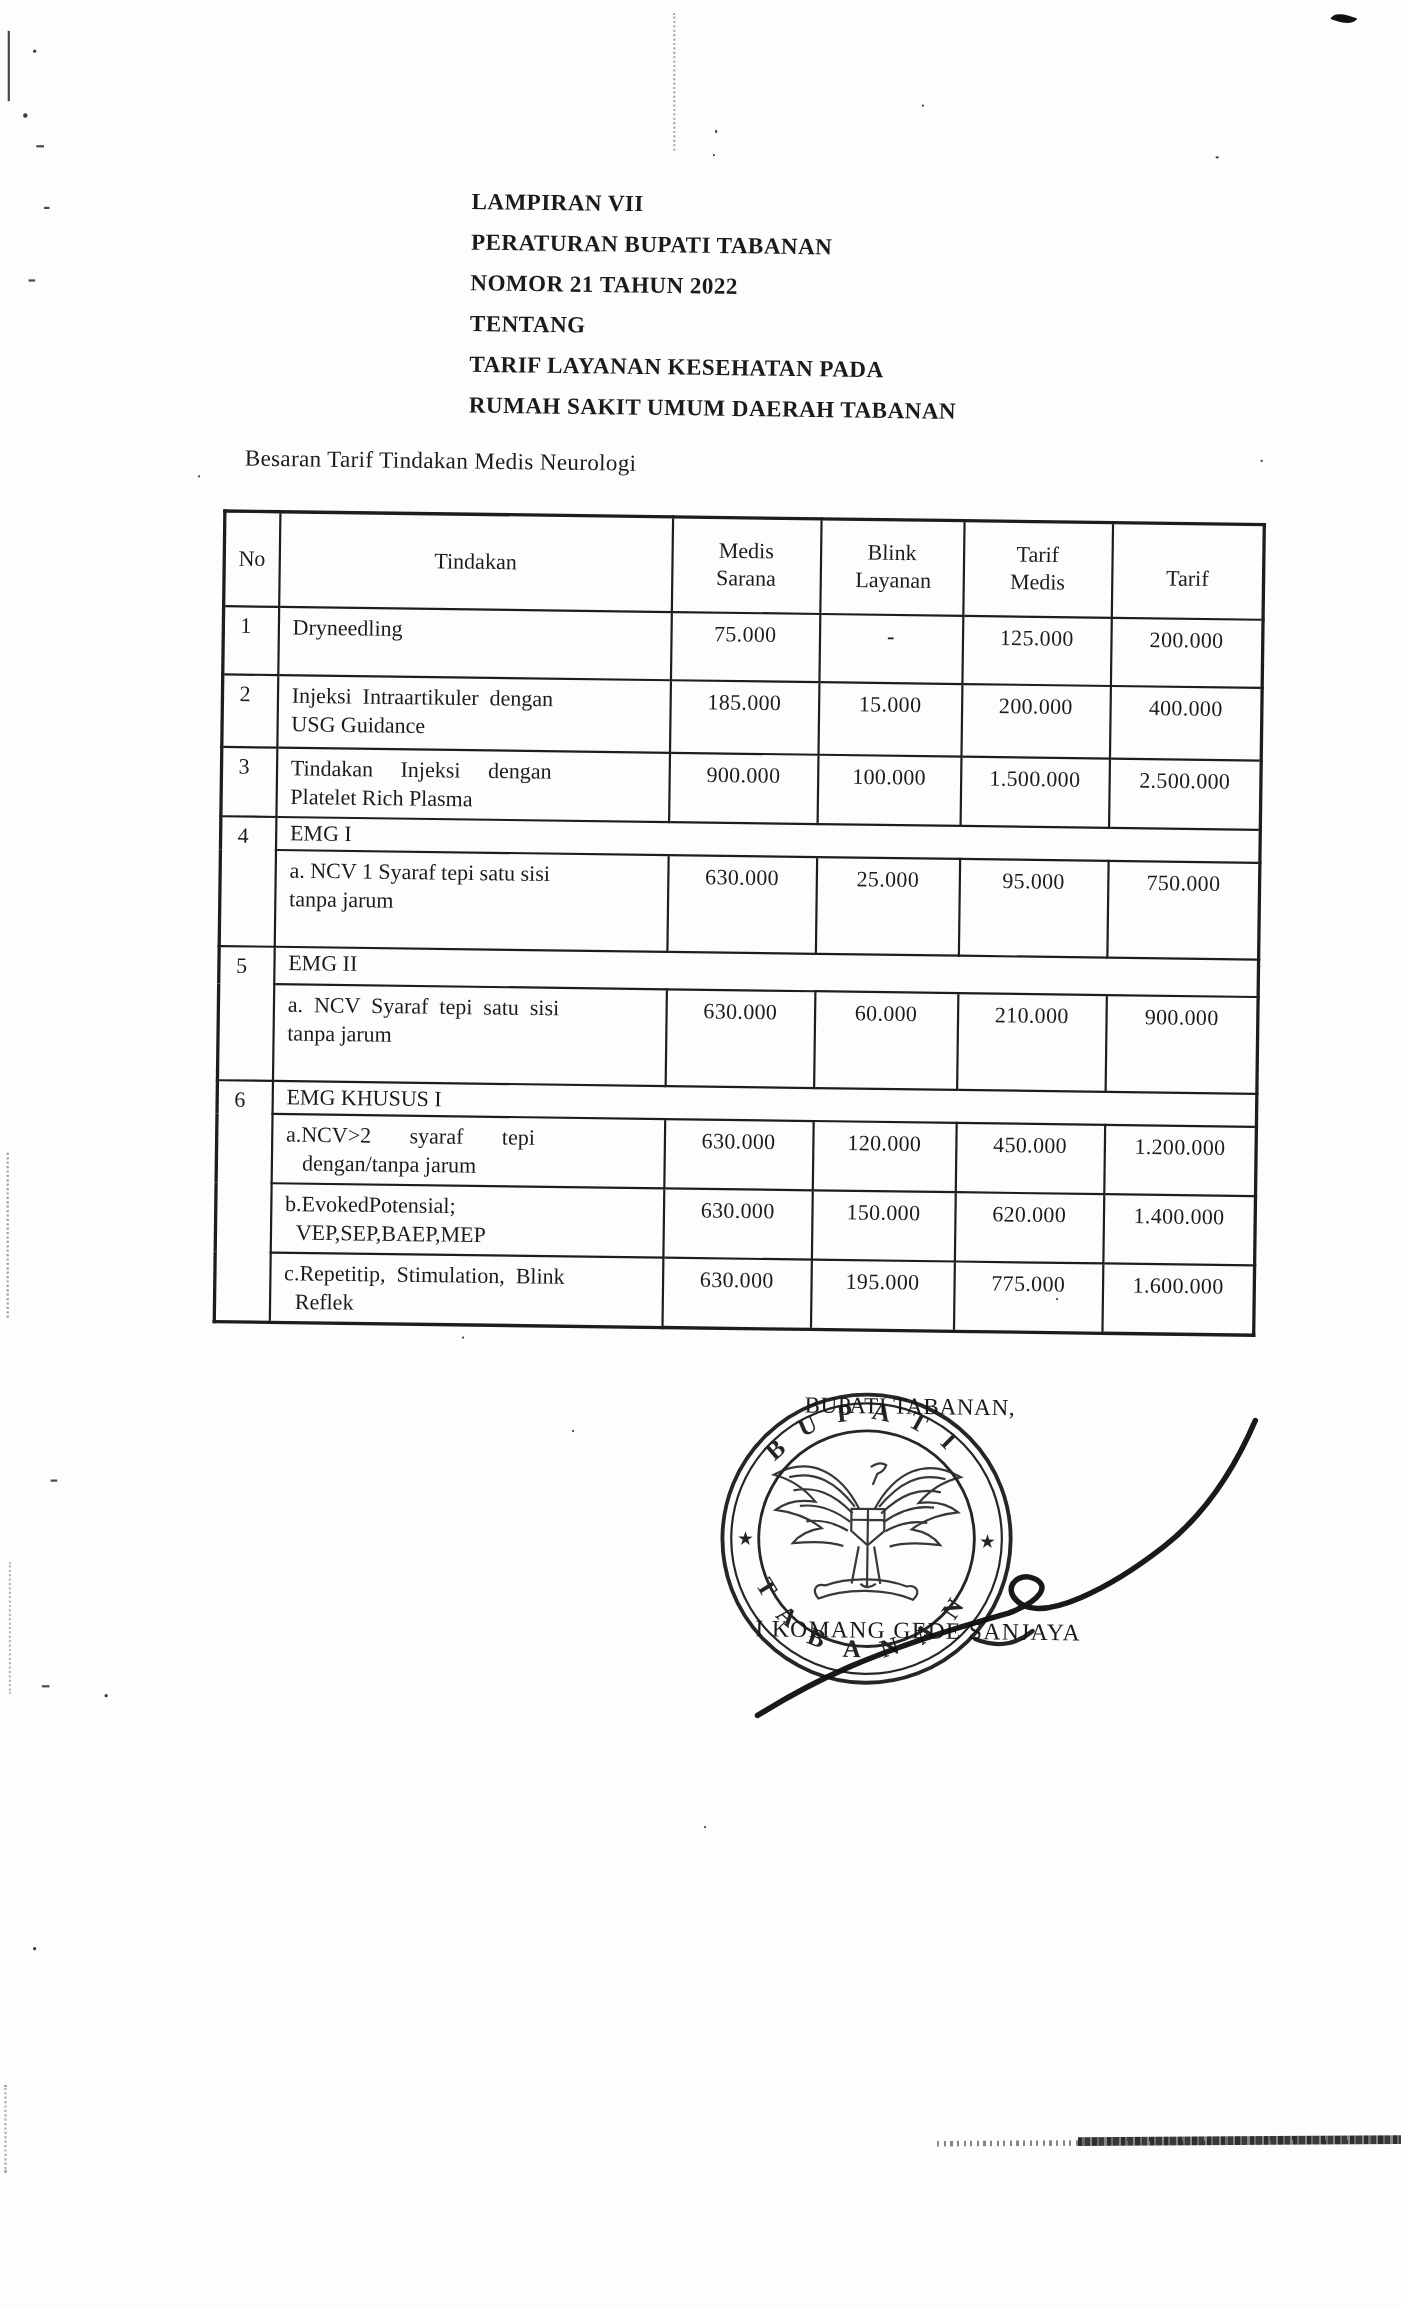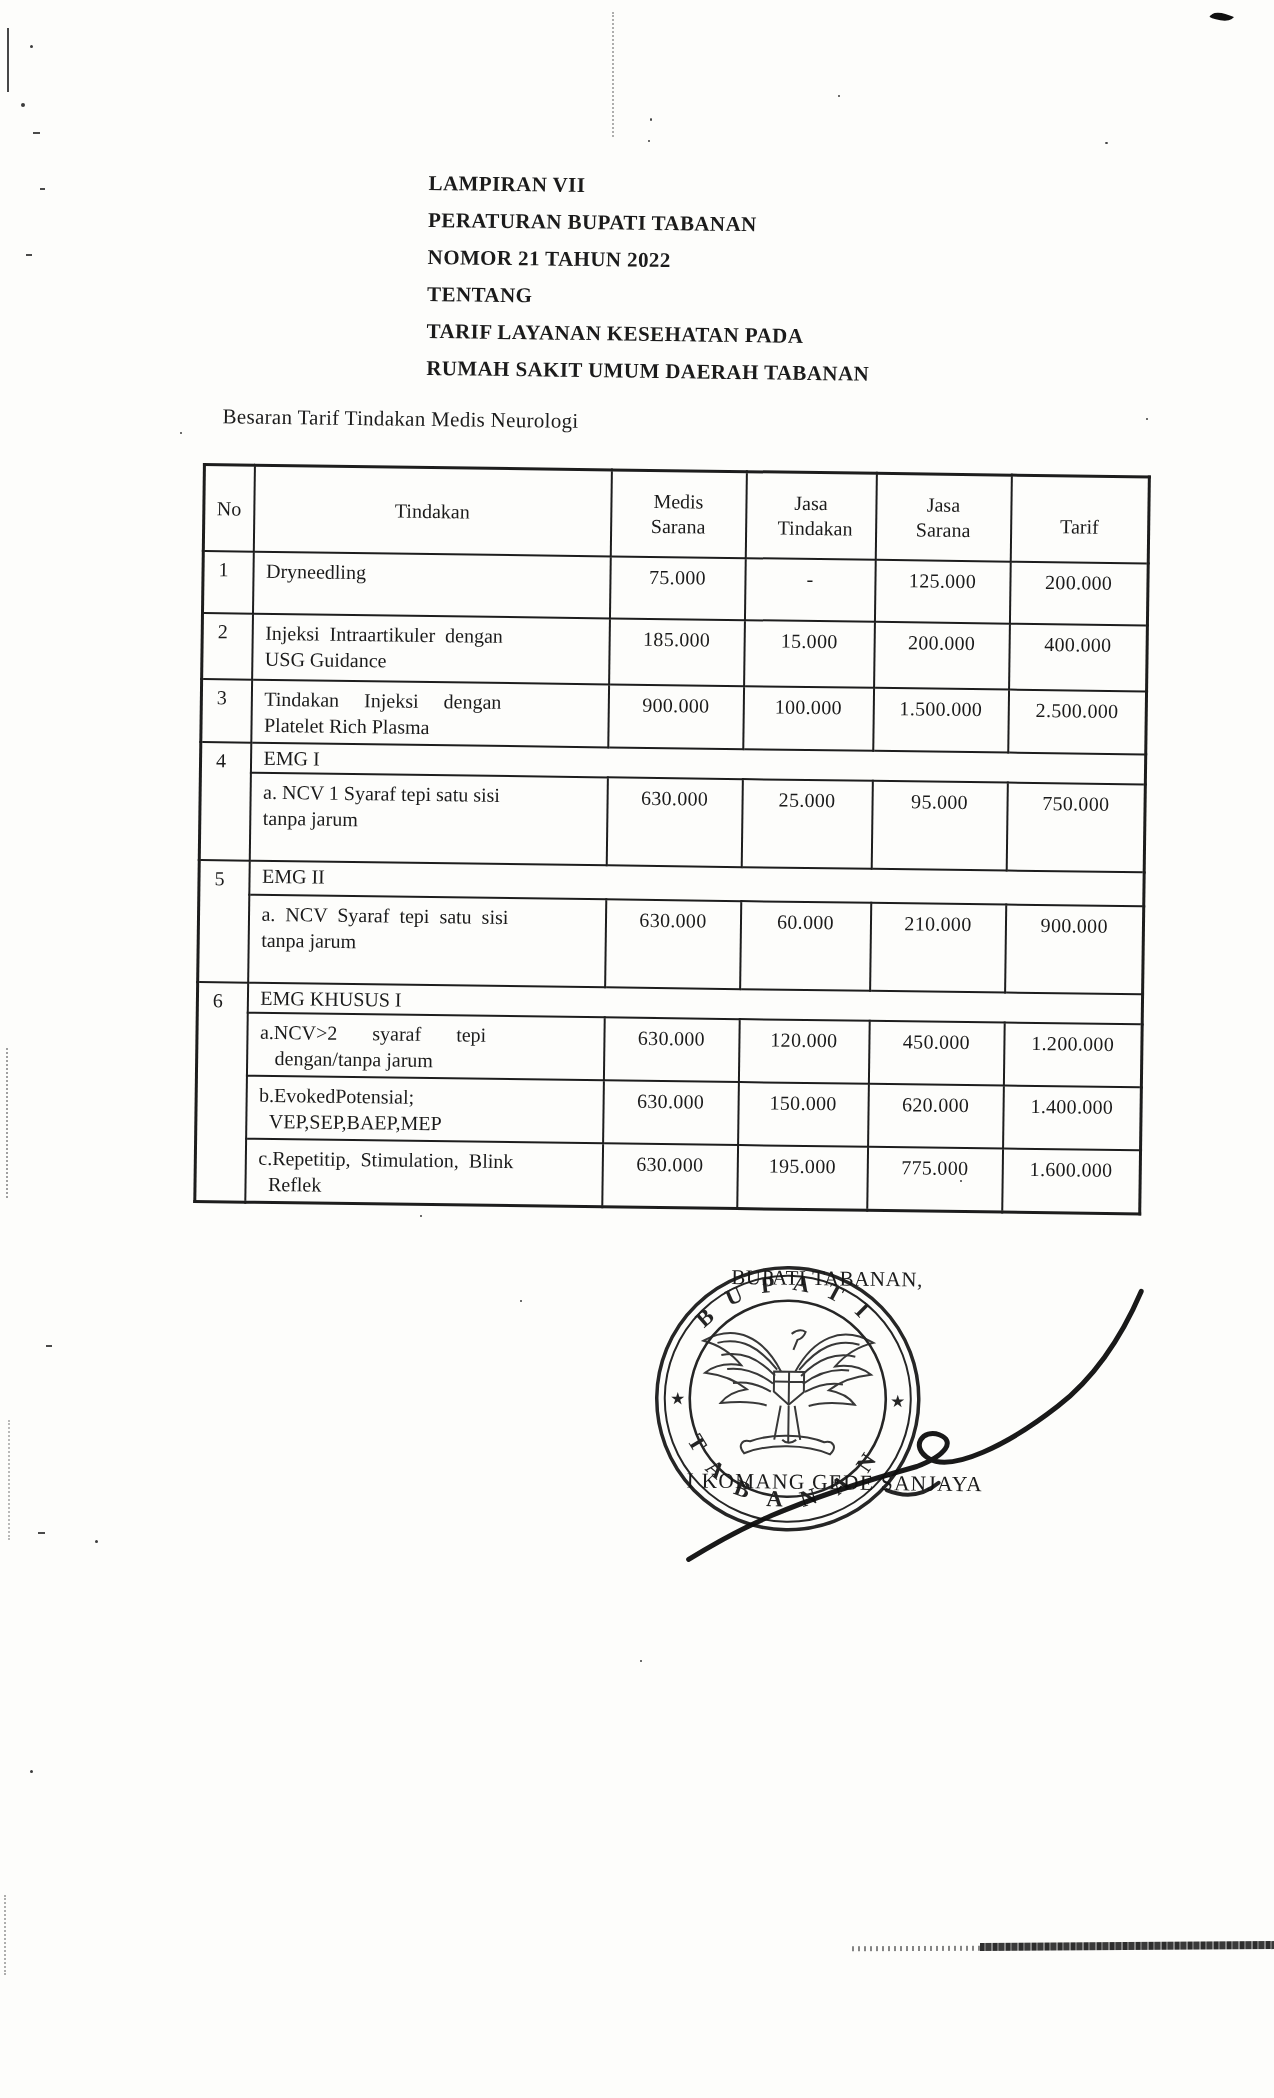--- a/index.html
+++ b/index.html
@@ -92,22 +92,22 @@
           <col style="width:135px">
         <col style="width:130px">
           <col style="width:135px">
           <col style="width:138px">
       </colgroup>
       <tbody>
         <tr class="h-head">
           <th class="c-no">No</th>
           <th class="c-tindakan">Tindakan</th>
           <th><span class="two-line">Medis Sarana</span></th>
-          <th><span class="two-line">Jasa Tindakan</span></th>
-          <th><span class="two-line">Jasa Sarana</span></th>
+          <th><span class="two-line">Blink Layanan</span></th>
+          <th><span class="two-line">Tarif Medis</span></th>
           <th class="c-tarif">Tarif</th>
         </tr>
 
         <tr class="h-r1">
           <td class="c-no">1</td>
           <td class="c-tindakan">Dryneedling</td>
           <td class="c-num">75.000</td>
           <td class="c-num">-</td>
           <td class="c-num">125.000</td>
           <td class="c-num">200.000</td>

